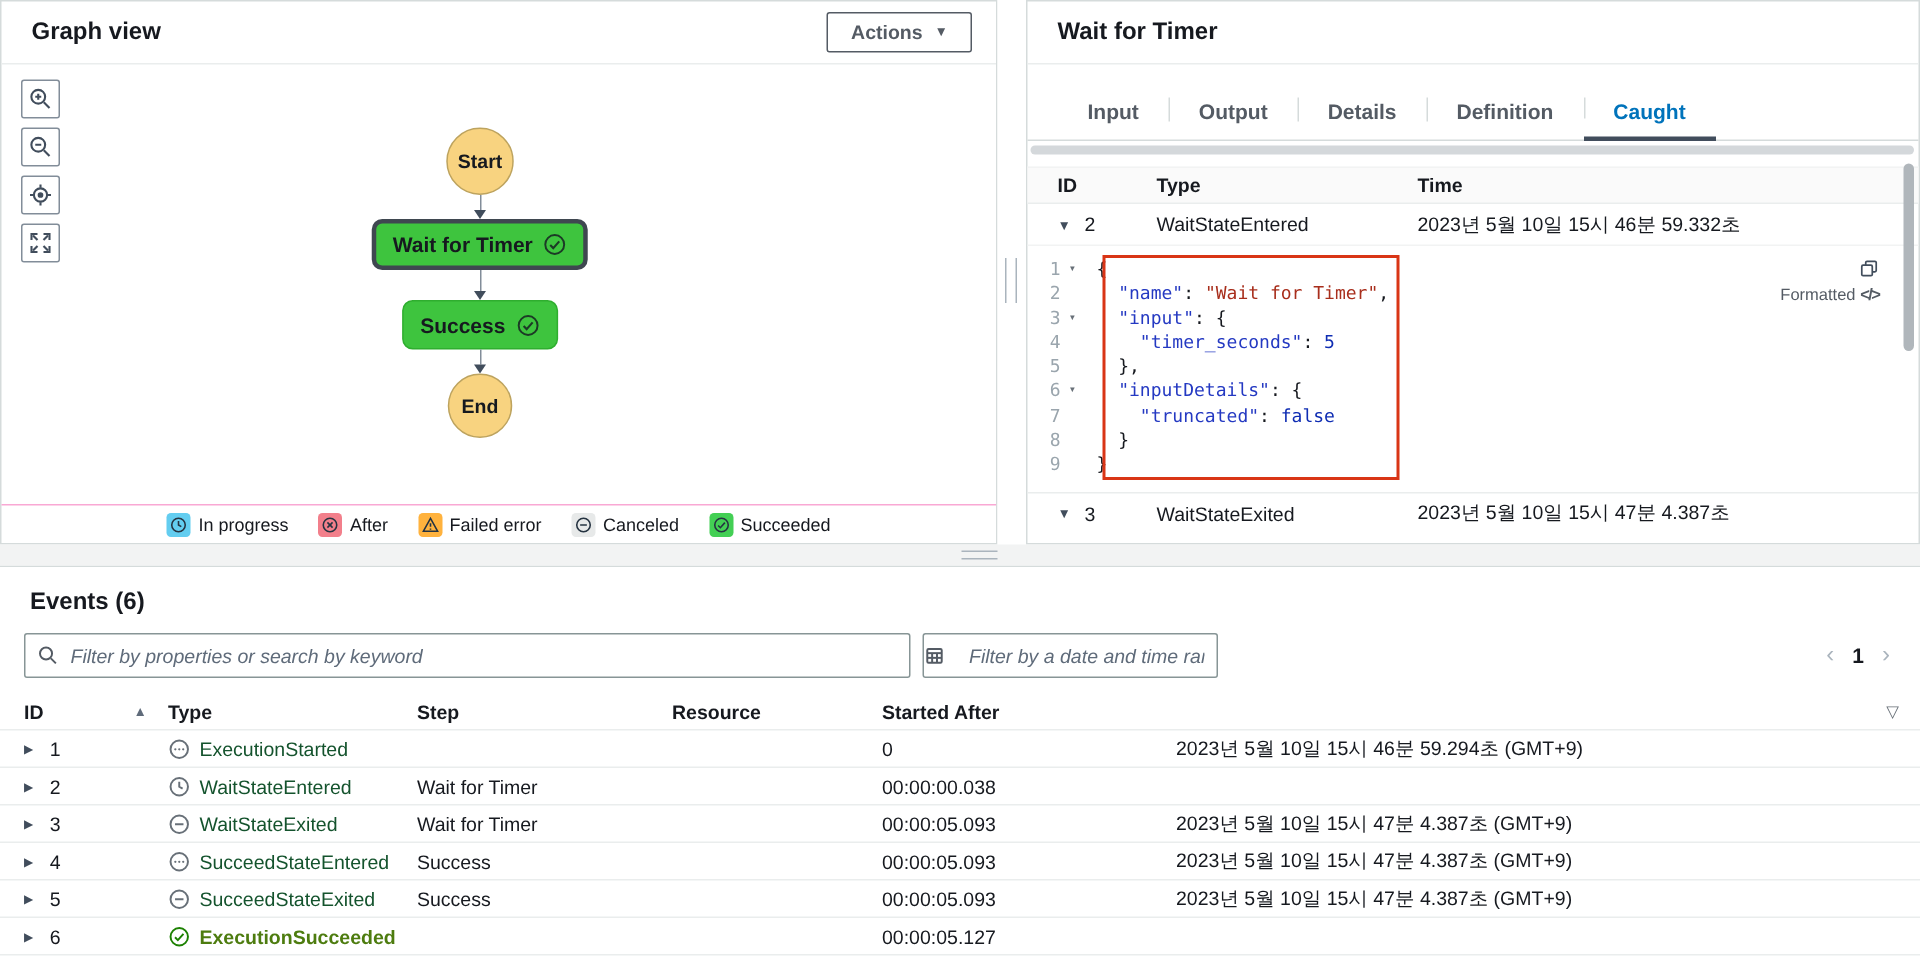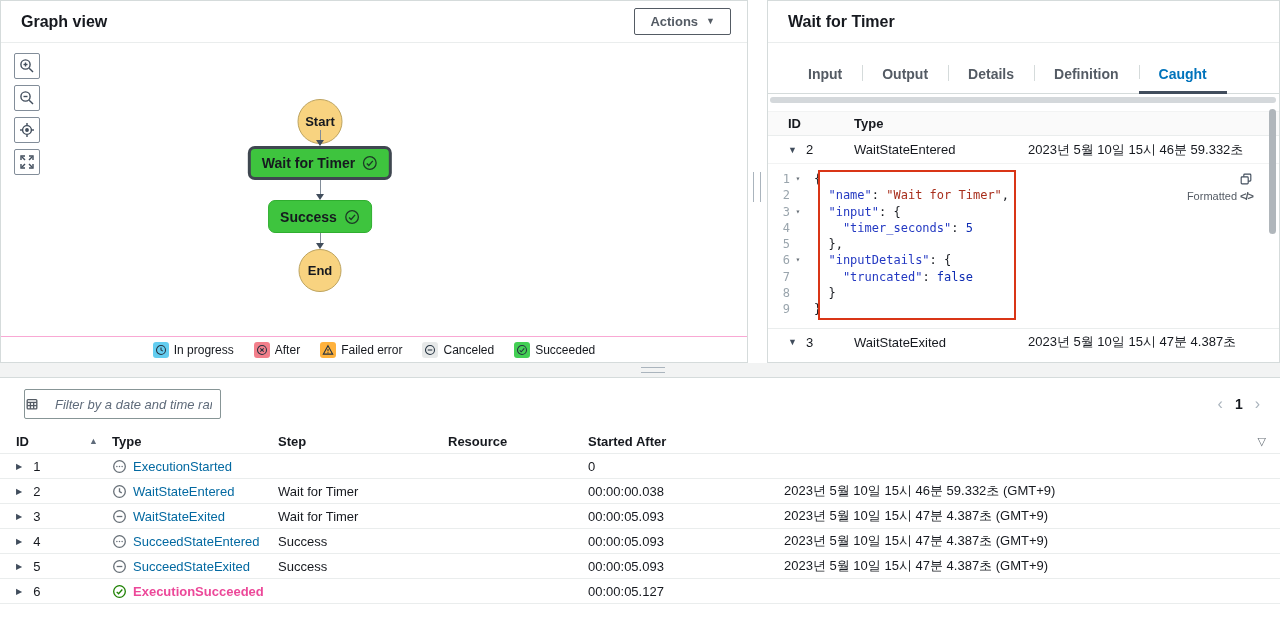--- a/index.html
+++ b/index.html
@@ -3,21 +3,21 @@
 <meta charset="utf-8">
 <style>
   * { margin:0; padding:0; box-sizing:border-box; }
   html,body { width:1280px; height:641px; overflow:hidden; background:#fff;
     font-family:"Liberation Sans","DejaVu Sans",sans-serif; color:#16191f; }
   .app { width:1280px; height:641px; display:flex; flex-direction:column; background:#fff; }
 
   
   .top { height:363px; display:flex; }
   .panel { background:#fff; border:1px solid #d5dbdb; display:flex; flex-direction:column; min-width:0; }
-  .panel-left { width:748px; }
+  .panel-left { width:665px; }
   .vgap { width:19px; background:#fff; position:relative; }
   .vhandle { position:absolute; top:172px; left:5px; width:8px; height:30px;
     border-left:1px solid #aab4bd; border-right:1px solid #aab4bd; }
   .panel-right { flex:1; position:relative; }
 
   .panel-head { height:42px; flex:0 0 42px; display:flex; align-items:center; justify-content:space-between;
     padding:0 16px 0 20px; border-bottom:1px solid #eaeded; }
   .panel-title { font-size:16px; font-weight:700; }
 
   .btn-secondary { display:flex; align-items:center; gap:8px; background:#fff; border:1px solid #545b64;
@@ -28,21 +28,21 @@
   .canvas { position:relative; flex:1; }
   .gtoolbar { position:absolute; left:13px; top:10px; display:flex; flex-direction:column; gap:6px; }
   .tbtn { width:26px; height:26px; background:#fff; border:1px solid #828d99; border-radius:2px;
     display:flex; align-items:center; justify-content:center; cursor:pointer; }
   .tbtn svg { stroke:#414d5c; fill:none; stroke-width:1.4; }
 
   .graph { position:absolute; left:319px; top:0; width:0; height:100%; }
   .gnode { position:absolute; transform:translateX(-50%); display:flex; align-items:center; justify-content:center;
     font-weight:700; white-space:nowrap; }
   .n-circle { width:45px; height:45px; border-radius:50%; background:#f8d380; border:1px solid #bda35e; font-size:13px; }
-  .n-start { top:56px; }
+  .n-start { top:42px; }
   .n-end   { top:206px; width:43px; height:43px; }
   .n-box { background:#3ec43e; border-radius:7px; font-size:14px; gap:7px; padding:0 11px; }
   .n-wait { top:103px; height:34px; border:3px solid #3f4750; }
   .n-success { top:157px; height:33px; border:1px solid #2fae2f; }
   .badge svg { display:block; }
   .edge { position:absolute; transform:translateX(-50%); display:flex; flex-direction:column; align-items:center; }
   .edge .eline { width:1px; background:#828d99; flex:1; }
   .edge .ehead { width:0; height:0; border-left:4px solid transparent; border-right:4px solid transparent;
     border-top:6px solid #414d5c; }
   .e1 { top:87px; height:16px; } .e2 { top:137px; height:20px; } .e3 { top:190px; height:16px; }
@@ -102,23 +102,23 @@
   .pg-num { font-weight:700; }
 
   .brow { display:grid; grid-template-columns:96px 166px 170px 140px 196px 1fr; align-items:center;
     padding-left:16px; font-size:13px; }
   .b-head { height:25px; font-weight:700; border-bottom:1px solid #eaeded; position:relative; }
   .b-row { height:25px; border-bottom:1px solid #eaeded; }
   .idcell { display:flex; align-items:center; gap:11px; }
   .xcaret { font-size:8px; color:#414d5c; cursor:pointer; }
   .sort { margin-left:auto; margin-right:14px; font-size:9px; color:#5f6b7a; }
   .funnel { position:absolute; right:14px; top:6px; font-size:11px; color:#687078; cursor:pointer; }
-  .typecell { display:flex; align-items:center; gap:6px; color:#0369a1; }
+  .typecell { display:flex; align-items:center; gap:6px; color:#14532d; }
   .typecell svg { stroke:#687078; fill:none; stroke-width:1.4; flex:0 0 auto; }
-  .typecell.ok { color:#ec4899; font-weight:700; }
+  .typecell.ok { color:#4d7c0f; font-weight:700; }
   .typecell.ok svg { stroke:#1d8102; }
 </style>
 </head>
 <body>
 
 <div class="app">
 
   <div class="top">
 
     <section class="panel panel-left">
@@ -276,20 +276,21 @@
         <div class="tab">Output</div>
         <div class="tab">Details</div>
         <div class="tab">Definition</div>
         <div class="tab active">Caught</div>
       </div>
       <div class="hscroll"></div>
 
       <div class="rp-grid rp-head">
         <span>ID</span>
         <span>Type</span>
+        <span>Time</span>
       </div>
 
       <div class="rp-grid rp-row">
         <span class="rp-id">
           <span class="rp-caret">▼</span>
           <span>2</span>
         </span>
         <span>WaitStateEntered</span>
         <span>2023년 5월 10일 15시 46분 59.332초</span>
       </div>
@@ -367,22 +368,30 @@
 
       <div class="vscroll"></div>
     </section>
   </div>
 
   <div class="hstrip">
     <div class="hhandle"></div>
   </div>
 
   <section class="bottom">
+    <h2 class="b-title">Events (6)</h2>
 
     <div class="filters">
+      <div class="inp-wrap">
+        <svg width="14" height="14" viewBox="0 0 16 16">
+            <circle cx="6.5" cy="6.5" r="4.6"></circle>
+            <line x1="10.2" y1="10.2" x2="14" y2="14"></line>
+          </svg>
+        <input class="inp inp-search" placeholder="Filter by properties or search by keyword" style="">
+      </div>
       <div class="inp-wrap">
         <svg width="14" height="14" viewBox="0 0 16 16">
             <rect x="2.5" y="3" width="11" height="10.5" rx="1"></rect>
             <line x1="2.5" y1="6.2" x2="13.5" y2="6.2"></line>
             <line x1="6.2" y1="6.2" x2="6.2" y2="13.5"></line>
             <line x1="9.9" y1="6.2" x2="9.9" y2="13.5"></line>
             <line x1="2.5" y1="9.8" x2="13.5" y2="9.8"></line>
           </svg>
         <input class="inp inp-date" placeholder="Filter by a date and time range" style="">
       </div>
@@ -415,38 +424,38 @@
             <circle cx="8" cy="8" r="6.2"></circle>
             <circle cx="5.2" cy="8" r="0.8" fill="#687078" stroke="none"></circle>
             <circle cx="8" cy="8" r="0.8" fill="#687078" stroke="none"></circle>
             <circle cx="10.8" cy="8" r="0.8" fill="#687078" stroke="none"></circle>
           </svg>
           <span>ExecutionStarted</span>
         </span>
       <span></span>
       <span></span>
       <span>0</span>
+      <span>2023년 5월 10일 15시 46분 59.294초 (GMT+9)</span>
     </div>
 
     <div class="brow b-row">
       <span class="idcell">
           <span class="xcaret">▶</span>
           <span>2</span>
         </span>
       <span class="typecell">
           <svg width="15" height="15" viewBox="0 0 16 16">
             <circle cx="8" cy="8" r="6.2"></circle>
             <polyline points="8,4.5 8,8 10.4,9.4"></polyline>
           </svg>
           <span>WaitStateEntered</span>
         </span>
       <span>Wait for Timer</span>
       <span></span>
       <span>00:00:00.038</span>
-      <span>2023년 5월 10일 15시 46분 59.332초 (GMT+9)</span>
     </div>
 
     <div class="brow b-row">
       <span class="idcell">
           <span class="xcaret">▶</span>
           <span>3</span>
         </span>
       <span class="typecell">
           <svg width="15" height="15" viewBox="0 0 16 16">
             <circle cx="8" cy="8" r="6.2"></circle>

